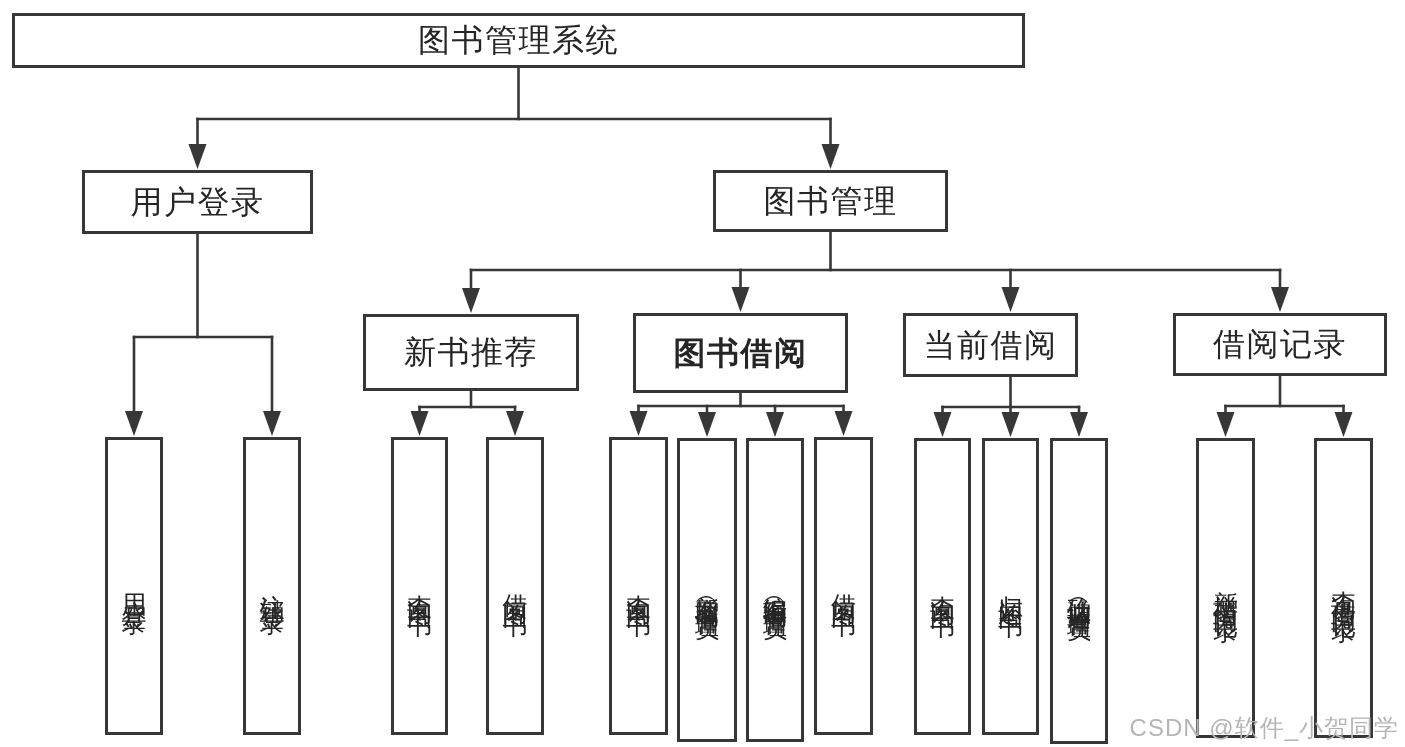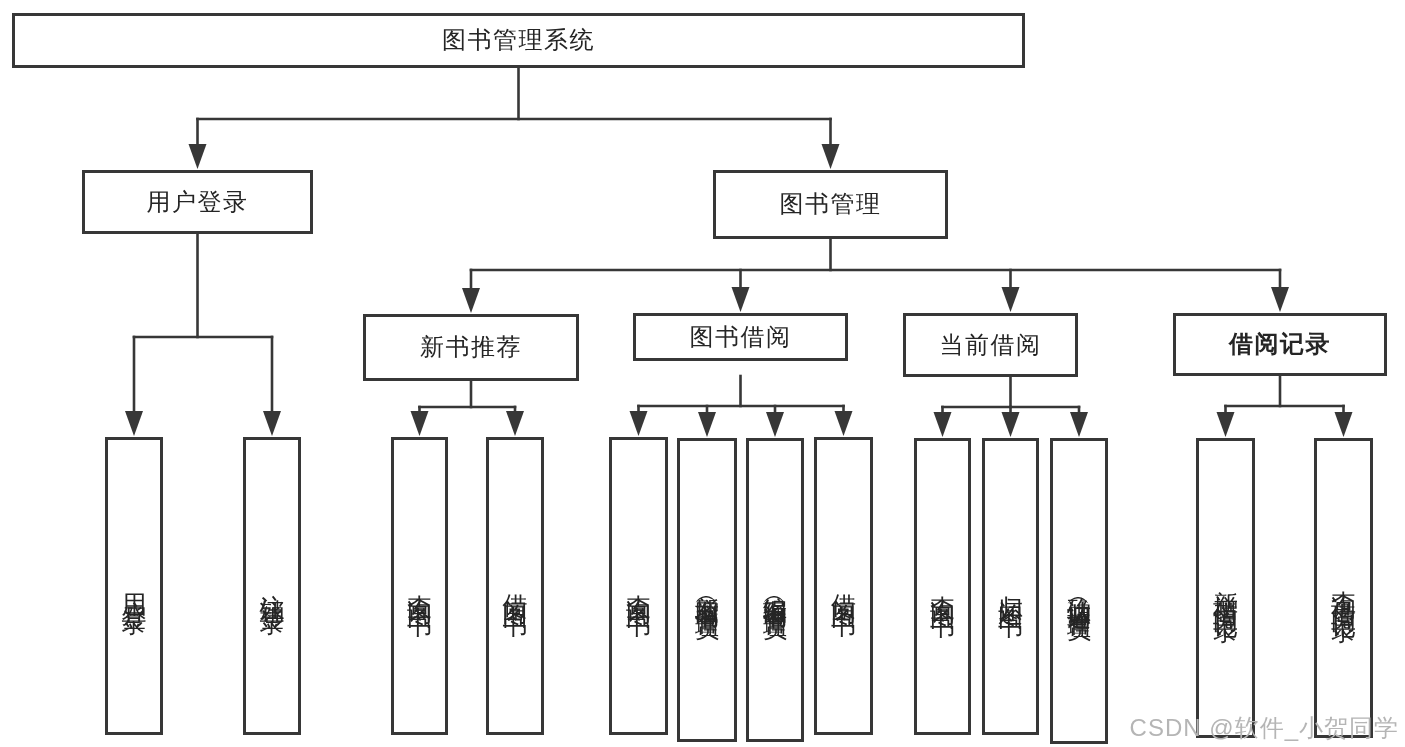--- a/index.html
+++ b/index.html
@@ -8,21 +8,21 @@
     overflow:hidden; font-family:"Liberation Sans", sans-serif;
   }
   #connectors { position:absolute; left:0; top:0; width:1405px; height:747px; }
   .node {
     position:absolute; box-sizing:border-box; background:var(--bg,#ffffff);
     border:3px solid var(--line,#373737);
     display:flex; align-items:center; justify-content:center;
   }
   .node-label { color:var(--text,#252525); }
   .h-node .node-label {
-    font-size:24px; letter-spacing:1.5px; white-space:nowrap; line-height:1.2;
+    font-size:32px; letter-spacing:1.5px; white-space:nowrap; line-height:1.2;
   }
   .v-node .node-label {
     writing-mode:vertical-rl; text-orientation:mixed;
     font-size:25px; letter-spacing:6px; line-height:1;
   }
   .v-node.long .node-label { font-size:24px; letter-spacing:3px; }
   #watermark {
     position:absolute; right:6px; bottom:3px; z-index:5;
     font-size:24px; letter-spacing:1px; color:var(--watermark,#b5b5b5);
     white-space:nowrap;
@@ -92,33 +92,33 @@
       </div>
       <div class="node h-node" style="left: 82px; top: 170px; width: 231px; height: 64px;">
         <span class="node-label">用户登录</span>
       </div>
       <div class="node v-node" style="left: 105px; top: 437px; width: 58px; height: 298px;">
         <span class="node-label">用户登录</span>
       </div>
       <div class="node v-node" style="left: 243px; top: 437px; width: 58px; height: 298px;">
         <span class="node-label">注销登录</span>
       </div>
-      <div class="node h-node" style="left: 713px; top: 170px; width: 235px; height: 69px;">
+      <div class="node h-node" style="left: 713px; top: 170px; width: 235px; height: 62px;">
         <span class="node-label">图书管理</span>
       </div>
-      <div class="node h-node" style="left: 363px; top: 314px; width: 216px; height: 67px;">
+      <div class="node h-node" style="left: 363px; top: 314px; width: 216px; height: 77px;">
         <span class="node-label">新书推荐</span>
       </div>
       <div class="node v-node" style="left: 391px; top: 437px; width: 57px; height: 298px;">
         <span class="node-label">查询图书</span>
       </div>
       <div class="node v-node" style="left: 486px; top: 437px; width: 58px; height: 298px;">
         <span class="node-label">借阅图书</span>
       </div>
-      <div class="node h-node" style="left: 633px; top: 313px; width: 215px; height: 48px;">
+      <div class="node h-node" style="left: 633px; top: 313px; width: 215px; height: 80px; font-weight: bold;">
         <span class="node-label">图书借阅</span>
       </div>
       <div class="node v-node" style="left: 609px; top: 437px; width: 59px; height: 298px;">
         <span class="node-label">查询图书</span>
       </div>
       <div class="node v-node long" style="left: 677px; top: 438px; width: 60px; height: 304px;">
         <span class="node-label">新增图书（管理员）</span>
       </div>
       <div class="node v-node long" style="left: 746px; top: 438px; width: 58px; height: 304px;">
         <span class="node-label">编辑图书（管理员）</span>
@@ -131,21 +131,21 @@
       </div>
       <div class="node v-node" style="left: 914px; top: 438px; width: 57px; height: 297px;">
         <span class="node-label">查询图书</span>
       </div>
       <div class="node v-node" style="left: 982px; top: 438px; width: 57px; height: 297px;">
         <span class="node-label">归还图书</span>
       </div>
       <div class="node v-node long" style="left: 1050px; top: 438px; width: 58px; height: 306px;">
         <span class="node-label">确认归还（管理员）</span>
       </div>
-      <div class="node h-node" style="left: 1173px; top: 313px; width: 214px; height: 63px; font-weight: bold;">
+      <div class="node h-node" style="left: 1173px; top: 313px; width: 214px; height: 63px;">
         <span class="node-label">借阅记录</span>
       </div>
       <div class="node v-node" style="left: 1196px; top: 438px; width: 59px; height: 300px;">
         <span class="node-label">新增借阅记录</span>
       </div>
       <div class="node v-node" style="left: 1314px; top: 438px; width: 59px; height: 300px;">
         <span class="node-label">查询借阅记录</span>
       </div>
     </div>
   <div id="watermark">CSDN @软件_小贺同学</div>

